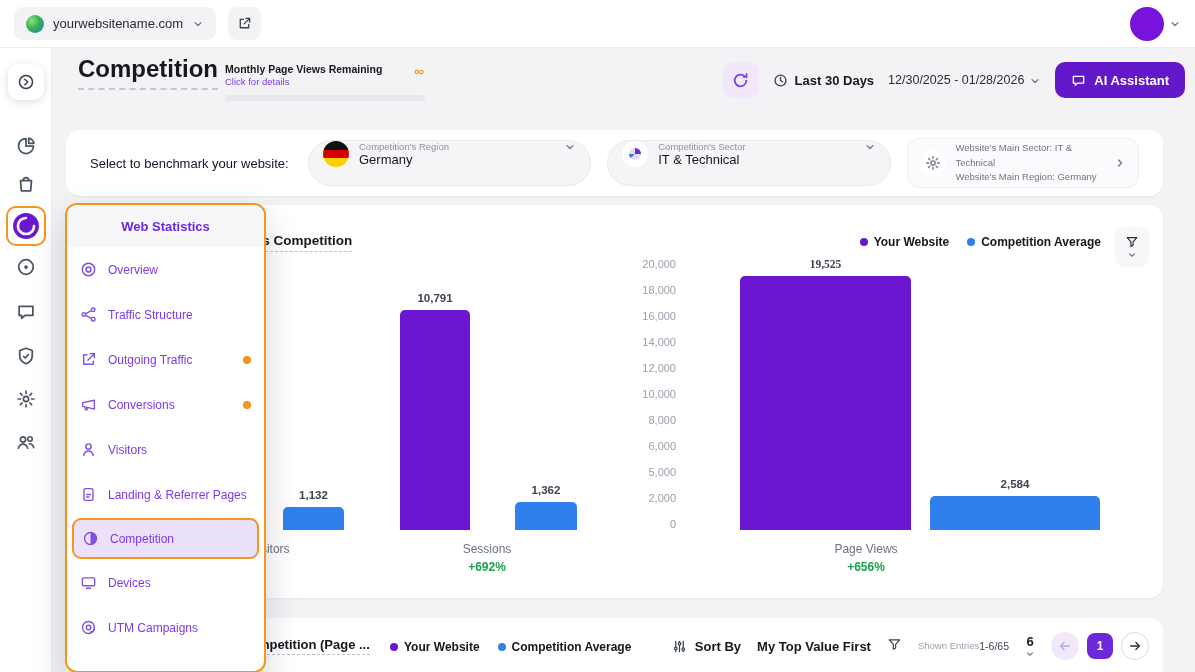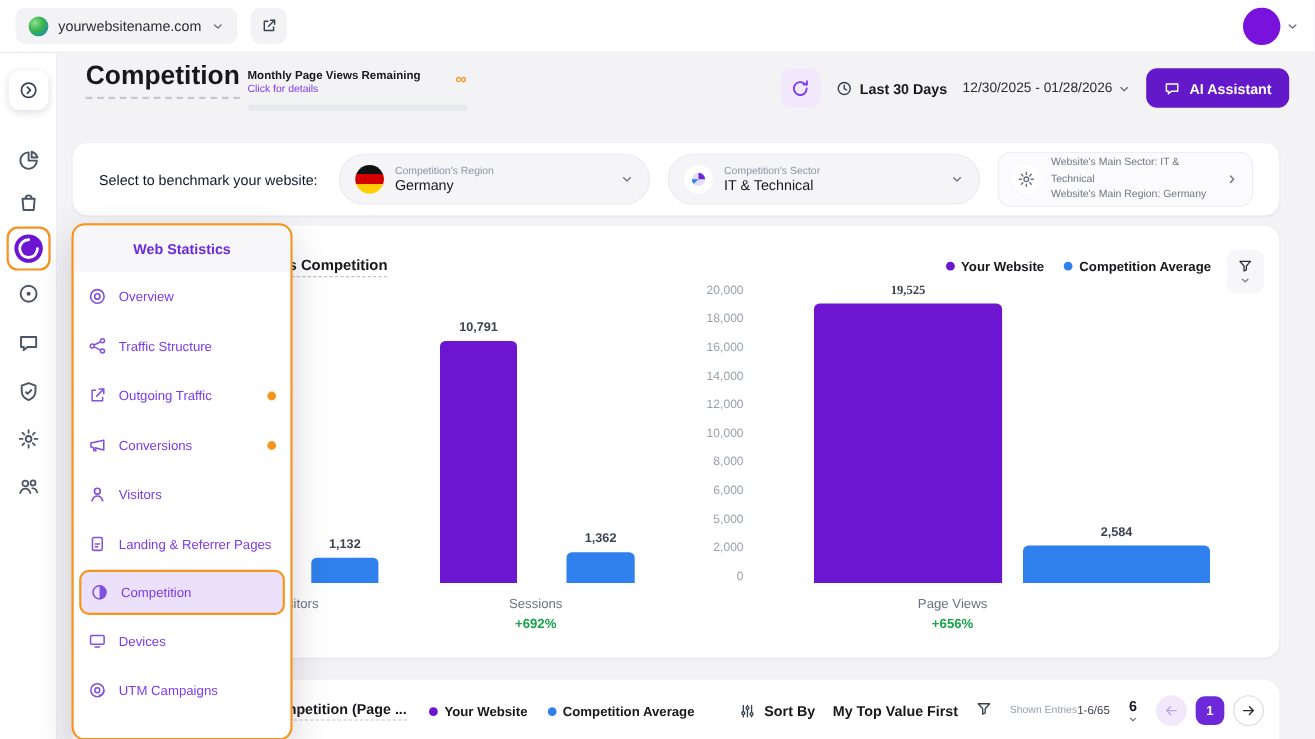--- a/index.html
+++ b/index.html
@@ -30,33 +30,33 @@
   .logo-box{position:absolute;left:6px;width:40px;height:40px;border:2px solid #f7941e;border-radius:10px;background:#fff;display:flex;align-items:center;justify-content:center;cursor:pointer}
   .logo-box [data-icon]{width:28px;height:28px}
 
   
   .h-title{position:absolute;left:78px;top:55px;font-size:24px;font-weight:700;color:#17171c;border-bottom:2px dashed #c6c6d3;padding-bottom:5px;z-index:2}
   .monthly{position:absolute;left:225px;top:63px;width:200px;z-index:2}
   .m-label{font-size:10.5px;font-weight:700;color:#17171c}
   .m-link{font-size:9.5px;color:#7c3aed;margin-top:1px;cursor:pointer}
   .m-bar{margin-top:8px;width:200px;height:6px;background:#e7e7ee;border-radius:3px}
   .m-inf{position:absolute;left:414px;top:63px;color:#f7941e;font-weight:700;font-size:14px;z-index:2}
-  .h-right{position:absolute;top:62px;right:23px;display:flex;align-items:center;gap:14px;z-index:2}
+  .h-right{position:absolute;top:62px;right:10px;display:flex;align-items:center;gap:14px;z-index:2}
   .refresh-btn{width:36px;height:36px;border-radius:10px;background:#f1e9fb;color:#7c3aed;display:flex;align-items:center;justify-content:center}
   .refresh-btn [data-icon]{width:17px;height:17px}
   .preset{display:flex;align-items:center;gap:7px;font-size:13px;font-weight:700;color:#17171c;cursor:pointer}
   .preset [data-icon]{width:15px;height:15px;color:#374151}
   .range{display:flex;align-items:flex-end;gap:5px;font-size:12.5px;color:#2b2b33;cursor:pointer}
   .ai-btn{height:36px;background:#6318c9;color:#fff;border-radius:10px;display:flex;align-items:center;gap:8px;padding:0 16px;font-size:13px;font-weight:700}
   .ai-btn [data-icon]{width:15px;height:15px}
 
   
   .filter-card{position:absolute;left:66px;top:130px;width:1097px;height:66px;background:#fff;border-radius:14px;display:flex;align-items:center;padding:0 24px;gap:16px;box-shadow:0 1px 2px rgba(16,16,40,.05);z-index:2}
   .f-label{font-size:13px;color:#0f172a;width:202px;flex:0 0 auto}
-  .pill{display:flex;align-items:center;gap:10px;background:#f5f5f8;border:1px solid #e9e9ef;border-radius:24px;height:46px;padding:16px 14px;width:290px;cursor:pointer}
+  .pill{display:flex;align-items:flex-start;gap:10px;background:#f5f5f8;border:1px solid #e9e9ef;border-radius:24px;height:46px;padding:0 14px;width:290px;cursor:pointer}
   .flag{width:26px;height:26px;border-radius:50%;background:linear-gradient(#111 33%,#d40000 33% 66%,#ffce00 66%);flex:0 0 auto}
   .icon-circle{width:26px;height:26px;border-radius:50%;background:#fff;display:flex;align-items:center;justify-content:center;color:#6b7280;flex:0 0 auto}
   .icon-circle [data-icon]{width:16px;height:16px}
   .p-col{flex:1;min-width:0}
   .p-label{font-size:9.5px;color:#8d93a0}
   .p-value{font-size:13px;color:#17171c}
   .site-card{margin-left:auto;display:flex;align-items:center;gap:10px;background:#fbfbfd;border:1px solid #ededf2;border-radius:12px;height:50px;padding:0 12px;width:238px;cursor:pointer}
   .s-line{font-size:9.5px;color:#6f7480;line-height:1.55}
 
   

